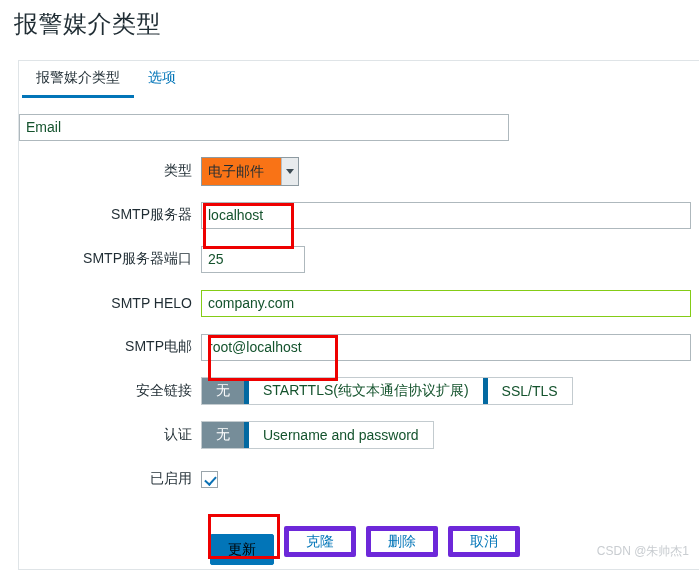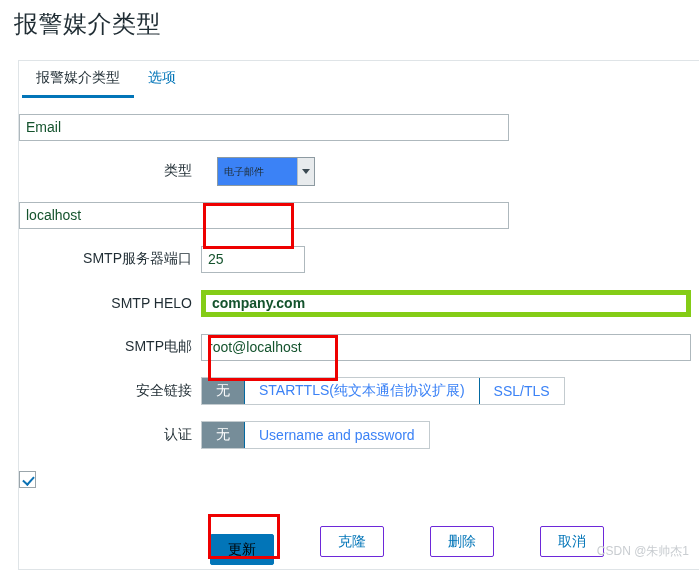--- a/index.html
+++ b/index.html
@@ -100,43 +100,41 @@
     color: #14532d;
     height: 27px;
     padding: 2px 6px;
     border: 1px solid #aeb8bd;
     background: #ffffff;
     outline: none;
   }
   .inp-wide  { width: 490px; }
   .inp-port  { width: 104px; text-align: left; }
   input.focused {
-    border: 5px solid #84cc16;
+    border: 1px solid #84cc16;
     caret-color: #1f2c33;
-    font-weight: bold;
   }
 
   
   .select-wrap {
     position: relative;
     display: inline-block;
   }
   select {
     font-family: "Liberation Sans", "DejaVu Sans", sans-serif;
-    font-size: 10px;
+    font-size: 14px;
     color: #1f2c33;
     height: 29px;
     width: 98px;
     padding: 2px 20px 2px 6px;
     border: 1px solid #8d9aa1;
-    background: #3b82f6;
+    background: #f97316;
     -webkit-appearance: none;
     appearance: none;
     outline: none;
-    margin-left: 16px;
   }
   .select-arrow {
     position: absolute;
     right: 1px; top: 1px;
     width: 17px; height: 27px;
     background: #e8ebed;
     border-left: 1px solid #b6bfc4;
     display: flex;
     align-items: center;
     justify-content: center;
@@ -156,22 +154,22 @@
     border: 1px solid #c3cbcf;
     background: #ffffff;
     height: 28px;
   }
   .seg-item {
     display: flex;
     align-items: center;
     justify-content: center;
     padding: 0 14px;
     font-size: 14px;
-    color: #3b82f6;
-    border-left: 1px solid #0369a1;
+    color: #14532d;
+    border-left: 5px solid #0369a1;
     white-space: nowrap;
     cursor: pointer;
     background: #ffffff;
   }
   .seg-item:first-child { border-left: none; }
   .seg-item.selected {
     background: #768d99;
     color: #ffffff;
   }
 
@@ -215,23 +213,22 @@
     white-space: nowrap;
   }
   .btn-primary {
     background: #0275b8;
     border: 1px solid #0275b8;
     color: #000000;
     margin-top: 16px;
   }
   .btn-secondary {
     background: #ffffff;
-    border: 1px solid #6d28d9;
+    border: 5px solid #6d28d9;
     color: #0275b8;
-    margin-left: 36px;
   }
 
   
   .annot {
     position: absolute;
     border: 3px solid #ee0000;
     pointer-events: none;
     z-index: 20;
   }
   #annot-smtp-server { left: 203px; top: 203px; width: 91px;  height: 46px; }
@@ -278,20 +275,21 @@
               <option>电子邮件</option>
             </select>
             <span class="select-arrow">
                 <i></i>
               </span>
           </span>
         </div>
       </div>
 
       <div class="row">
+        <div class="label">SMTP服务器</div>
         <div class="field">
           <input type="text" class="inp-wide" value="localhost" style="">
         </div>
       </div>
 
       <div class="row">
         <div class="label">SMTP服务器端口</div>
         <div class="field">
           <input type="text" class="inp-port" value="25" style="">
         </div>
@@ -326,20 +324,21 @@
         <div class="label">认证</div>
         <div class="field">
           <div class="seg">
             <div class="seg-item selected">无</div>
             <div class="seg-item">Username and password</div>
           </div>
         </div>
       </div>
 
       <div class="row">
+        <div class="label">已启用</div>
         <div class="field">
           <span class="checkbox"></span>
         </div>
       </div>
 
       <div class="btn-row">
         <div class="btn btn-primary">更新</div>
         <div class="btn btn-secondary">克隆</div>
         <div class="btn btn-secondary">删除</div>
         <div class="btn btn-secondary">取消</div>

